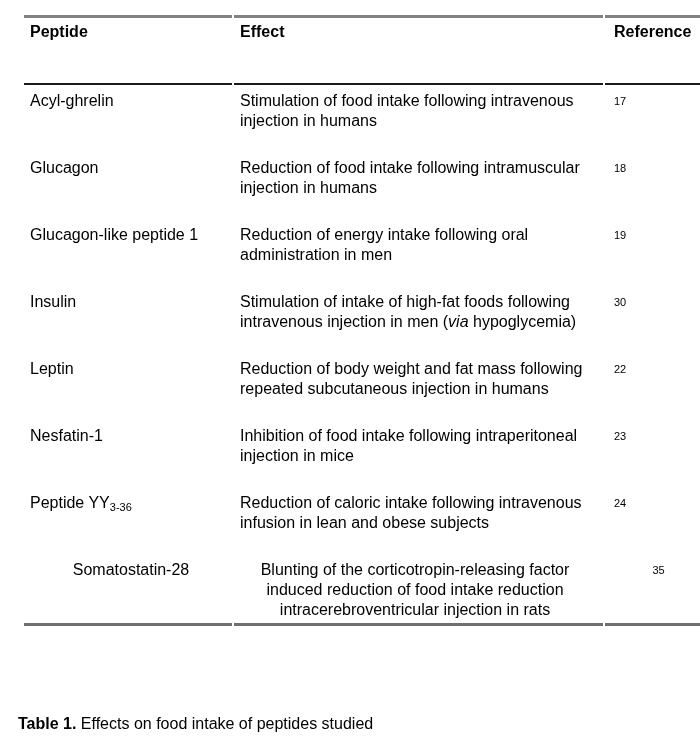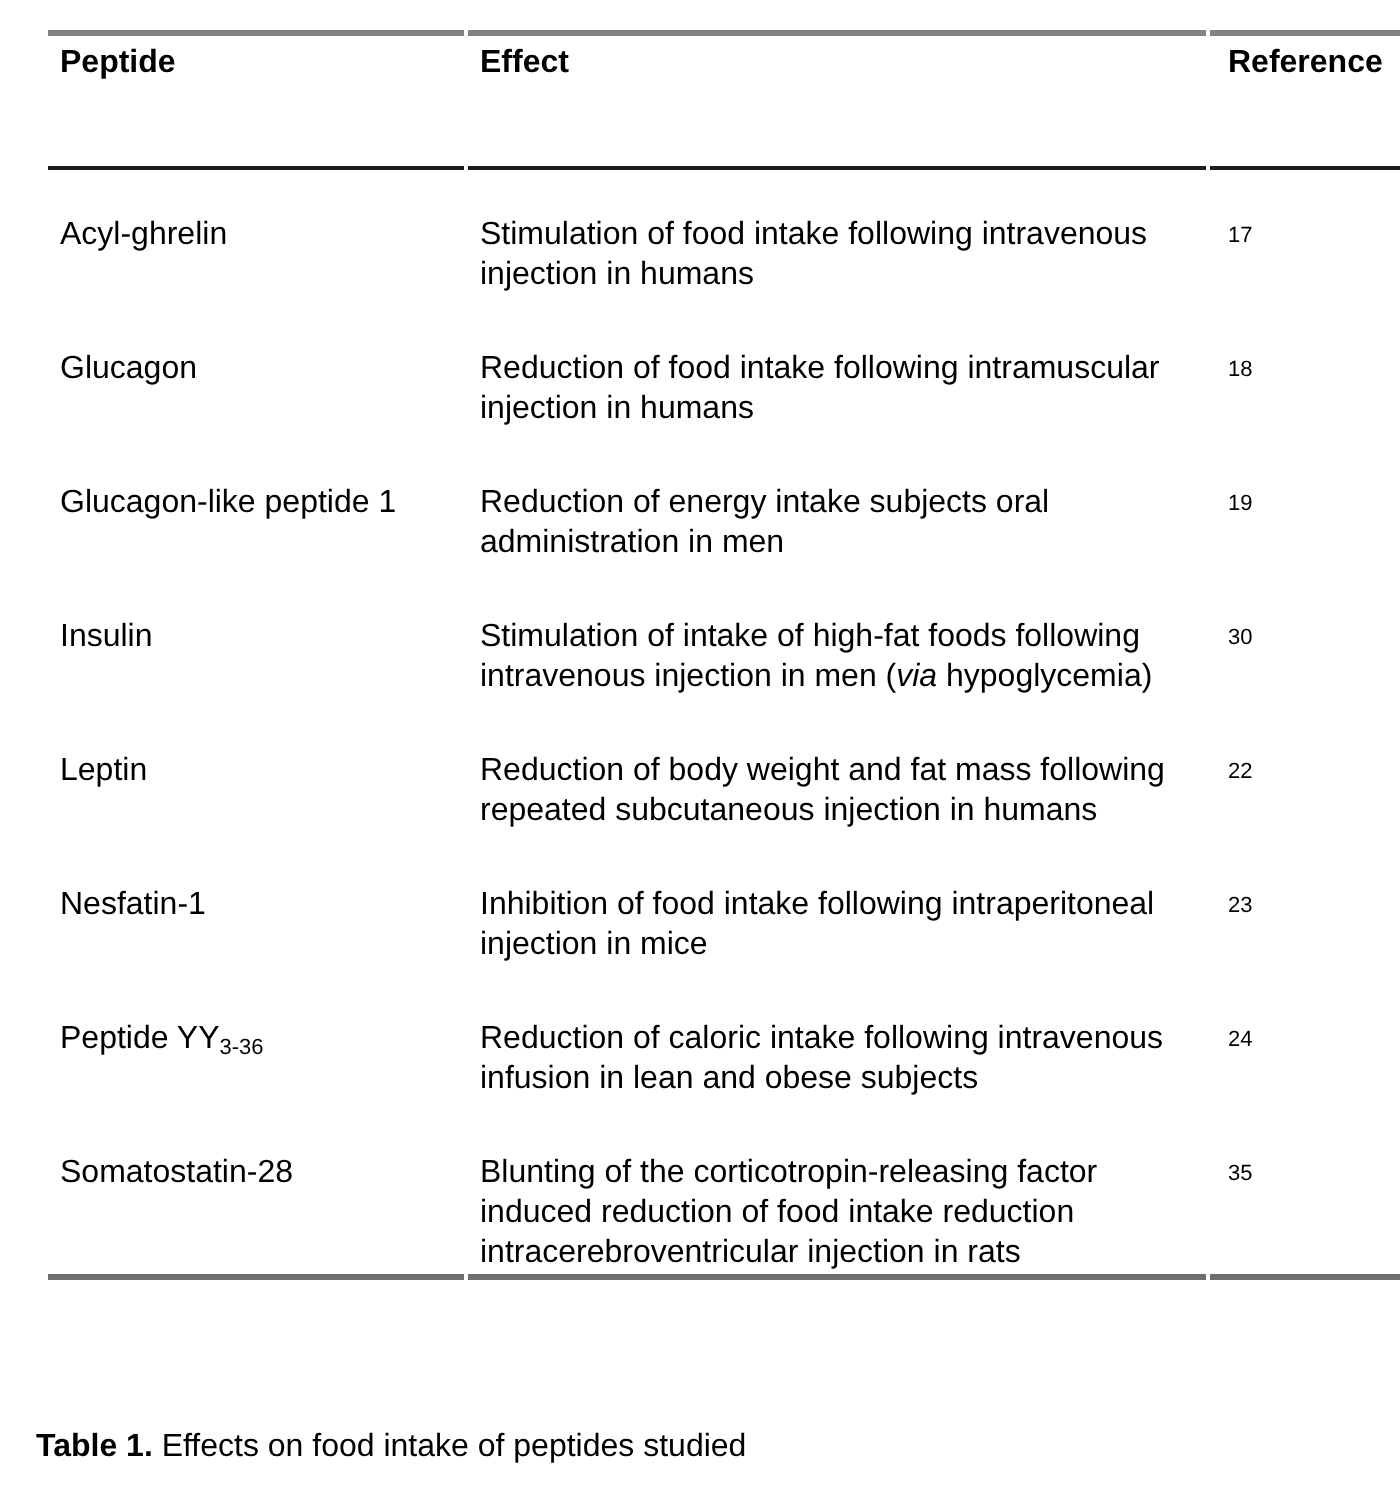--- a/index.html
+++ b/index.html
@@ -45,25 +45,26 @@
     height: 70px;
     padding-top: 4px;
     font-weight: bold;
     font-size: 16px;
   }
   thead th.col-peptide { padding-left: 6px; }
   thead th.col-effect  { padding-left: 6px; }
   thead th.col-ref     { padding-left: 9px; }
   tbody td {
     height: 67px;
-    padding-top: 23px;
+    padding-top: 6px;
   }
   tbody tr.last-row td {
     height: 72px;
     border-bottom: 3px solid #6f6f6f;
+    text-align: center;
   }
   td.cell-peptide { padding-left: 6px; white-space: nowrap; }
   td.cell-effect  { padding-left: 6px; padding-right: 13px; }
   td.cell-ref     { padding-left: 9px; }
   .ref-sup {
     font-size: 11px;
     position: relative;
     top: -1px;
   }
   .pep-sub {
@@ -107,21 +108,21 @@
       <td class="cell-effect">Stimulation of food intake following intravenous injection in humans</td>
       <td class="cell-ref"><span class="ref-sup">17</span></td>
     </tr>
         <tr>
       <td class="cell-peptide">Glucagon</td>
       <td class="cell-effect">Reduction of food intake following intramuscular injection in humans</td>
       <td class="cell-ref"><span class="ref-sup">18</span></td>
     </tr>
         <tr>
       <td class="cell-peptide">Glucagon-like peptide 1</td>
-      <td class="cell-effect">Reduction of energy intake subjects oral administration in men</td>
+      <td class="cell-effect">Reduction of energy intake following oral administration in men</td>
       <td class="cell-ref"><span class="ref-sup">19</span></td>
     </tr>
         <tr>
       <td class="cell-peptide">Insulin</td>
       <td class="cell-effect">Stimulation of intake of high-fat foods following intravenous injection in men (<span class="it">via</span> hypoglycemia)</td>
       <td class="cell-ref"><span class="ref-sup">30</span></td>
     </tr>
         <tr>
       <td class="cell-peptide">Leptin</td>
       <td class="cell-effect">Reduction of body weight and fat mass following repeated subcutaneous injection in humans</td>

